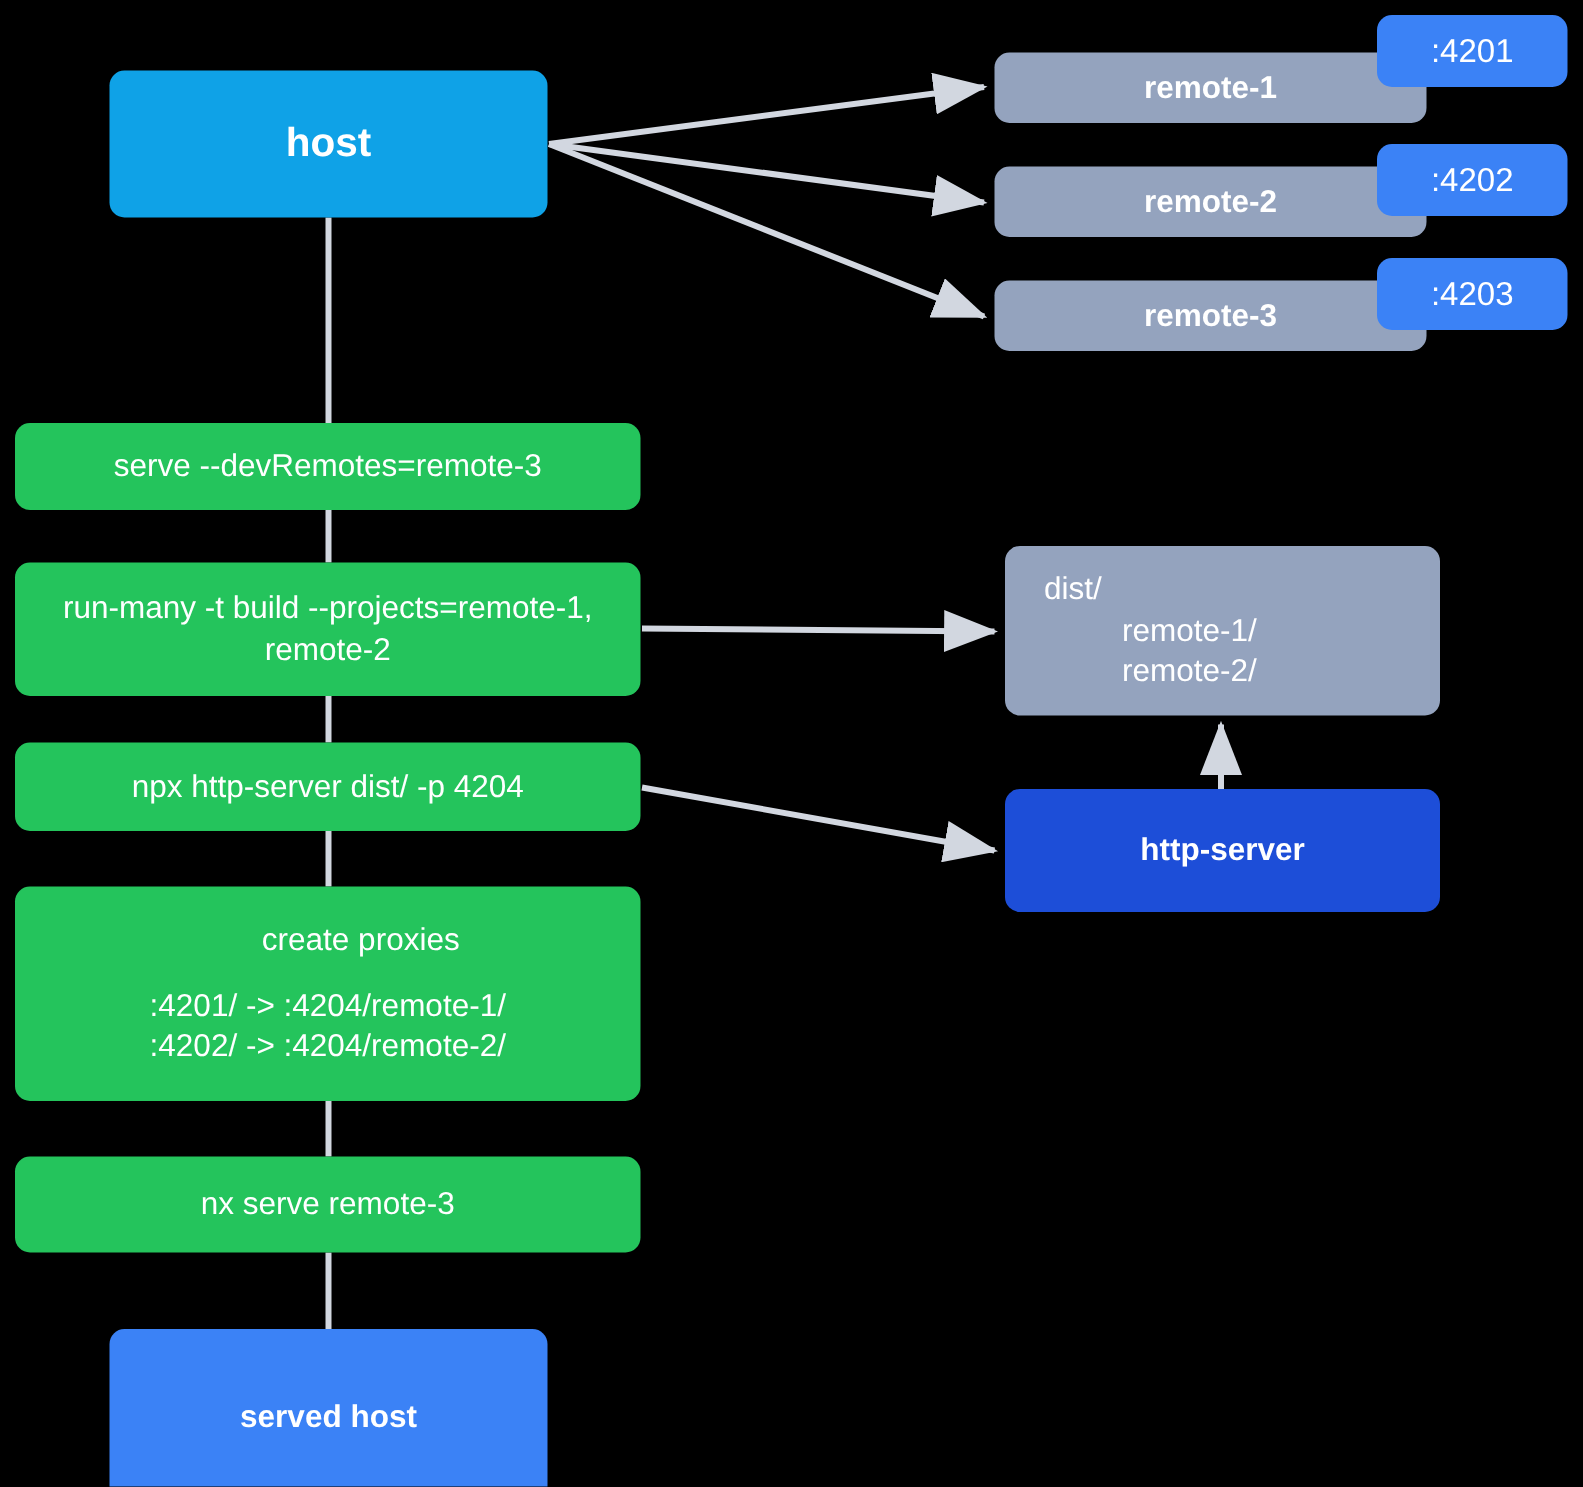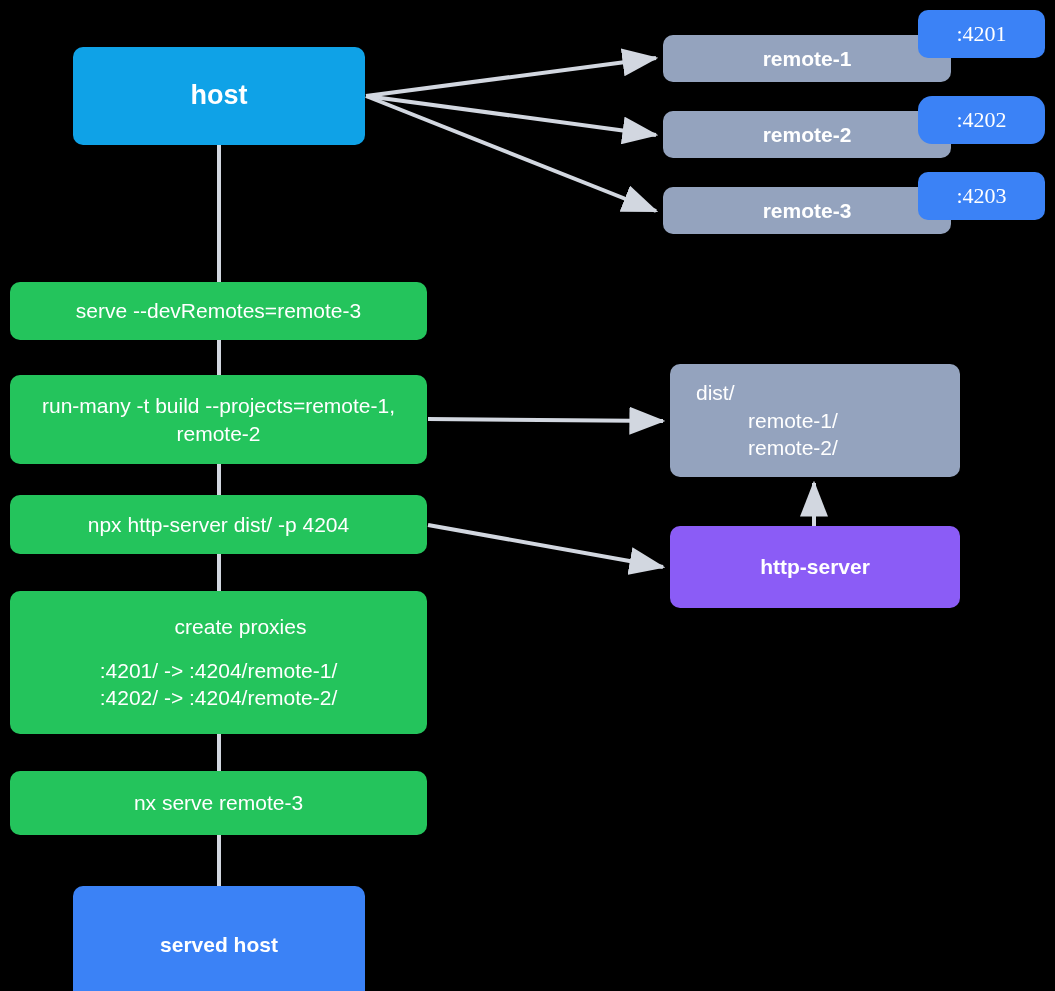--- a/index.html
+++ b/index.html
@@ -74,37 +74,36 @@
     background: #94A3BE;
     font-weight: normal;
     font-size: 21px;
     align-items: flex-start;
     justify-content: center;
     text-align: left;
     padding-left: 26px;
   }
 
   .node.service {
-    background: #8b5cf6;
+    background: #1d4ed8;
     font-weight: bold;
     font-size: 21px;
   }
 
   .badge {
     position: absolute;
     border-radius: 10px;
     background: #3B82F6;
     color: #ffffff;
     font-size: 22px;
     font-weight: normal;
     display: flex;
     align-items: center;
     justify-content: center;
     z-index: 5;
-    font-family: Liberation Serif, serif;
   }
 
   .cmd-title { display: block; margin-left: 44px; }
   .cmd-spacer { display: block; height: 26px; }
   .cmd-line  { display: block; }
 
   .artifact-line { display: block; white-space: pre; }
   .artifact-indent { padding-left: 52px; }
 </style>
 </head>
@@ -154,21 +153,21 @@
   <div class="node remote" style="left:663px; top:35px; width:288px; height:47px;">
     <span>remote-1</span>
   </div>
   <div class="badge" style="left:918px; top:10px; width:127px; height:48px;">
     <span>:4201</span>
   </div>
 
   <div class="node remote" style="left:663px; top:111px; width:288px; height:47px;">
     <span>remote-2</span>
   </div>
-  <div class="badge" style="left:918px; top:96px; width:127px; height:48px;border-radius:14px;">
+  <div class="badge" style="left:918px; top:96px; width:127px; height:48px;">
     <span>:4202</span>
   </div>
 
   <div class="node remote" style="left:663px; top:187px; width:288px; height:47px;">
     <span>remote-3</span>
   </div>
   <div class="badge" style="left:918px; top:172px; width:127px; height:48px;">
     <span>:4203</span>
   </div>
 

